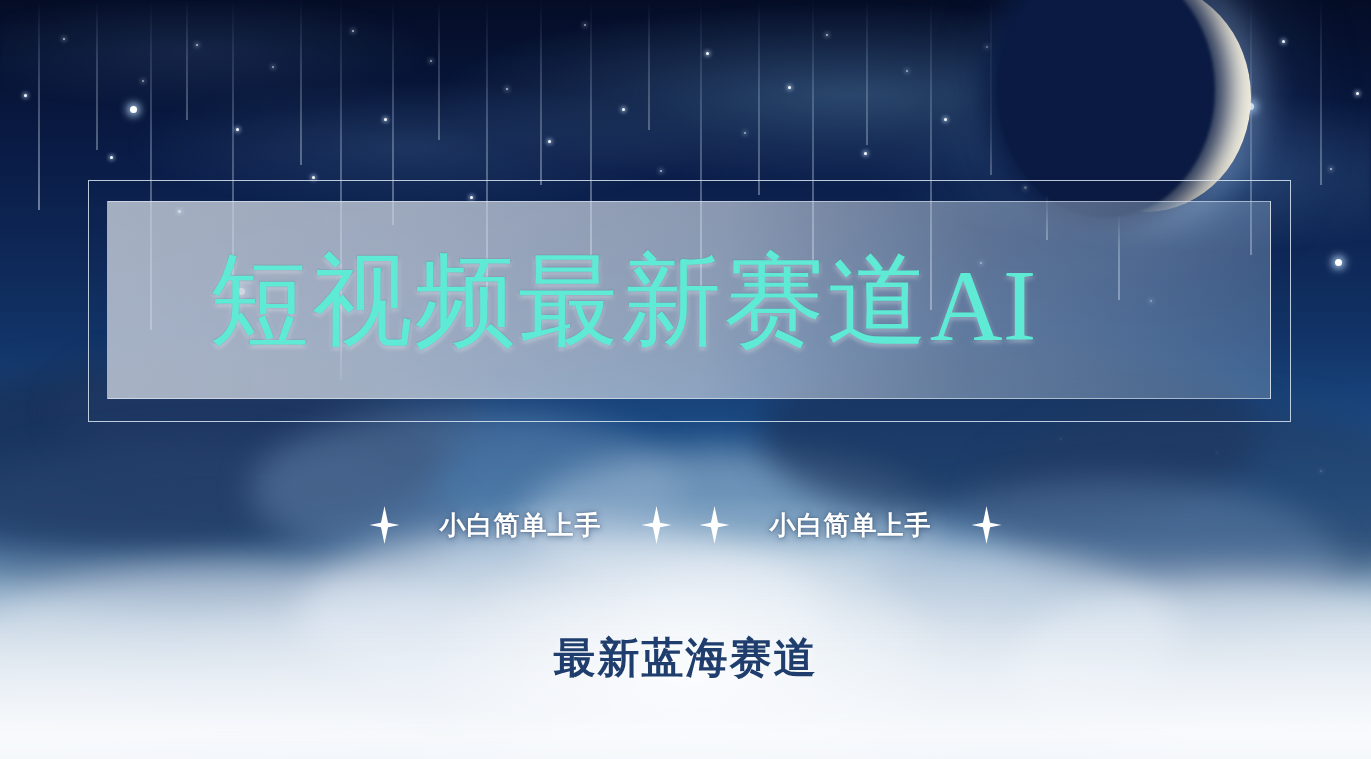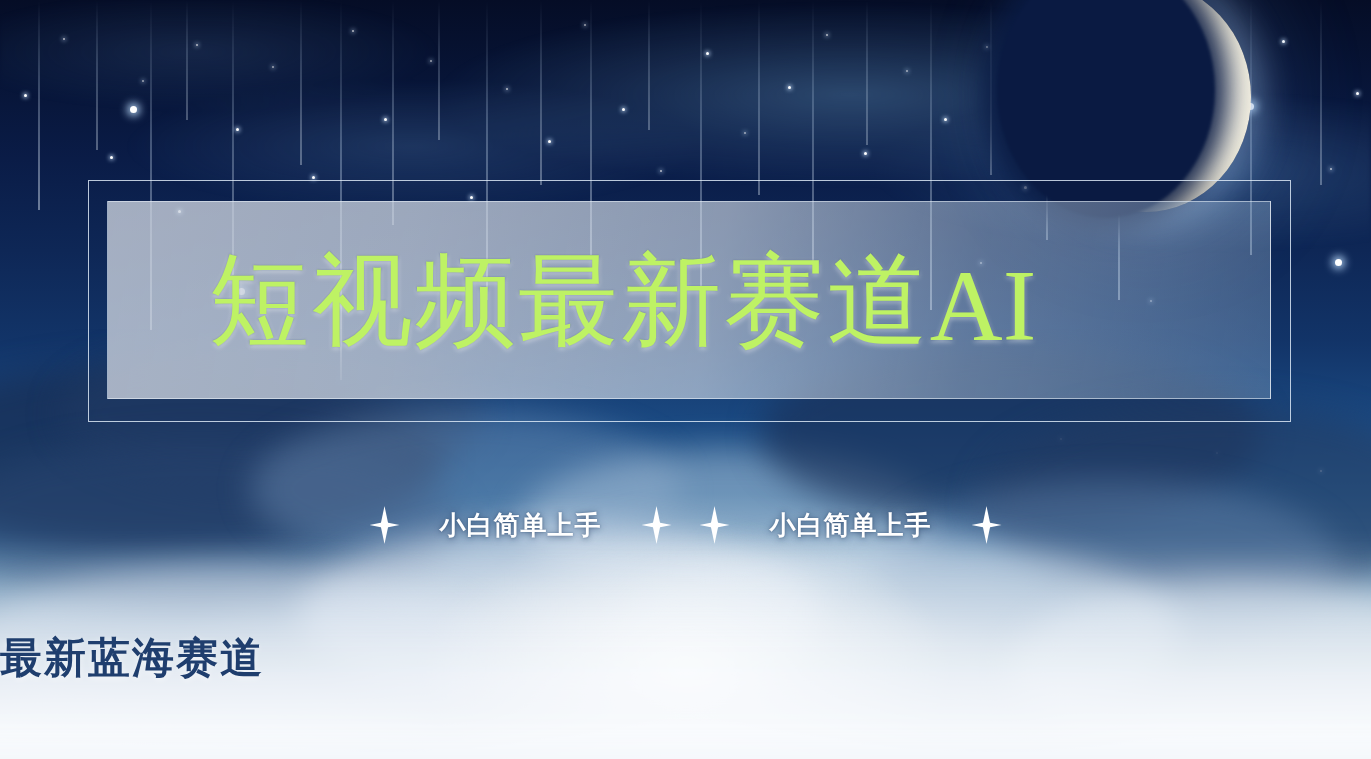--- a/index.html
+++ b/index.html
@@ -109,21 +109,21 @@
     border:1px solid rgba(236,244,252,.55);
   }
 
   
   .title{
     position:absolute; left:107px; top:201px; width:1031px; height:198px;
     display:flex; align-items:center; justify-content:center;
     font-family:"Liberation Sans", sans-serif;
     font-size:101px; line-height:1;
     letter-spacing:2px;
-    color:#bef264;
+    color:#5eead4;
     text-shadow:0 2px 5px rgba(255,255,255,.45), 0 0 2px rgba(20,46,92,.5);
     white-space:nowrap;
   }
   .title .ai{ font-family:"Liberation Serif", serif; letter-spacing:0;margin-top:12px; }
 
   
   .features{
     position:absolute; left:0; right:0; top:498px; height:54px;
     display:flex; align-items:center; justify-content:center;
     gap:0;
@@ -145,21 +145,21 @@
   .feat{
     font-size:26px; font-weight:bold; color:#ffffff; letter-spacing:1px;
     white-space:nowrap;
     text-shadow:0 1px 6px rgba(16,40,78,.55), 0 0 2px rgba(30,60,100,.45);
     margin:0 26px;
   }
 
   
   .tagline{
     position:absolute; left:0; right:0; top:630px;
-    text-align:left;
+    text-align:center;
     font-size:42px; font-weight:bold; letter-spacing:2px;
     color:#1f3e6e;
     text-shadow:0 2px 6px rgba(255,255,255,.55);
     white-space:nowrap;
   }
 </style>
 </head>
 <body>
 
 <div id="poster">

